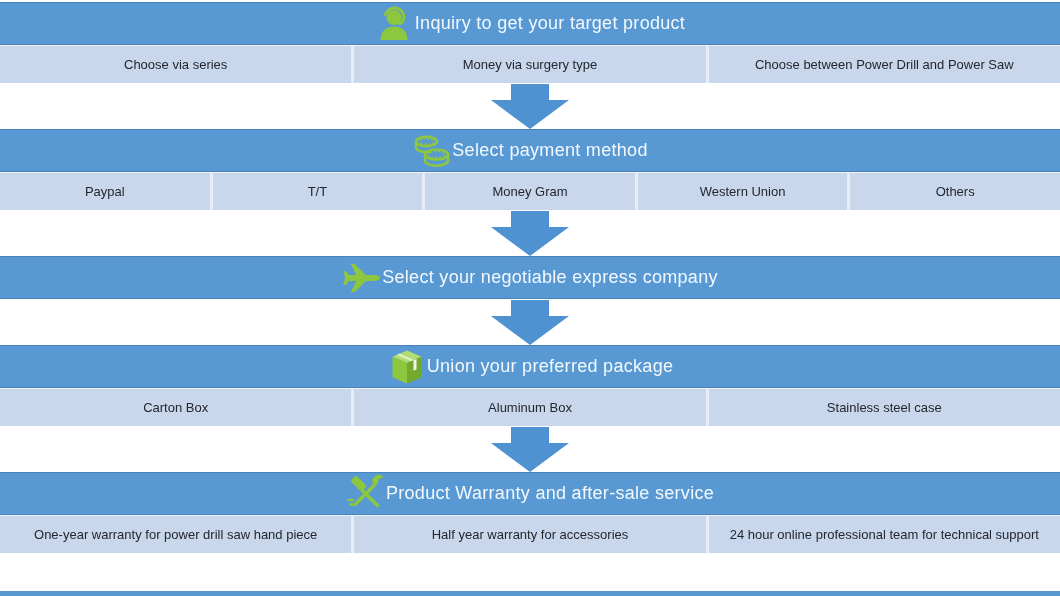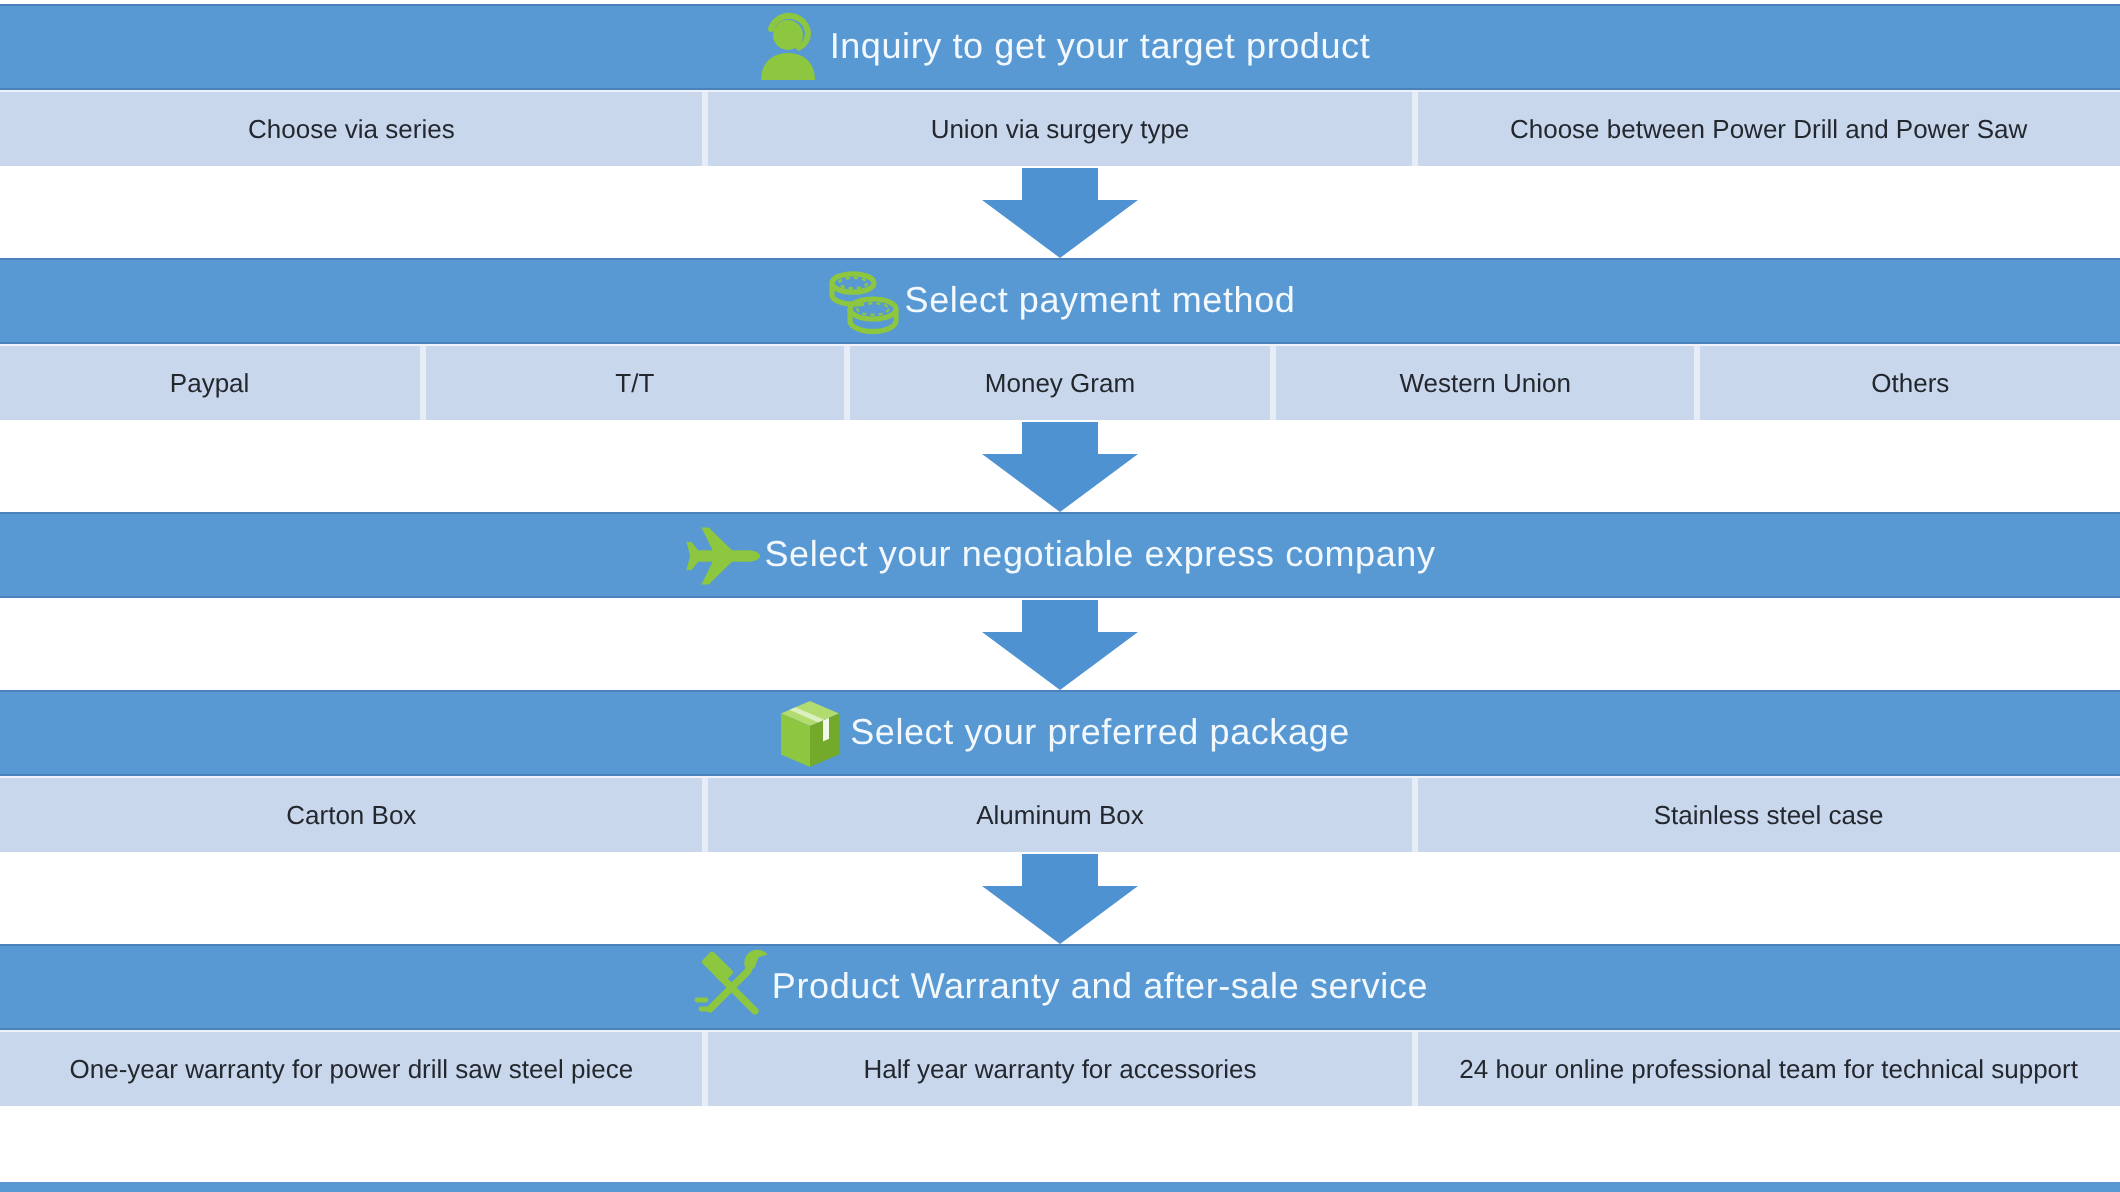--- a/index.html
+++ b/index.html
@@ -50,21 +50,21 @@
         <svg class="icon" viewBox="0 0 40 40">
        <circle cx="19" cy="13.5" r="7.5" fill="#8dc63f"></circle>
        <path d="M5.5 36 C5.5 27 11.5 22.5 19 22.5 C26.5 22.5 32.5 27 32.5 36 Z" fill="#8dc63f"></path>
        <path d="M10.5 10.5 A9.5 9.5 0 0 1 29 12.5 A8 8 0 0 1 24.5 19.8" fill="none" stroke="#8dc63f" stroke-width="3" stroke-linecap="round"></path>
      </svg>
       </span>
       <span class="sec-title">Inquiry to get your target product</span>
     </div>
     <div class="options">
       <div class="cell">Choose via series</div>
-      <div class="cell">Union via surgery type</div>
+      <div class="cell">Money via surgery type</div>
       <div class="cell">Choose between Power Drill and Power Saw</div>
     </div>
     <div class="gap">
       <svg width="78" height="45" viewBox="0 0 78 45">
      <polygon points="20,0 58,0 58,16 78,16 39,45 0,16 20,16" fill="var(--arrow-blue)"></polygon>
    </svg>
     </div>
     <div class="sec-header">
       <span>
         <svg class="icon" viewBox="0 0 40 40" fill="none" stroke="#8dc63f">
@@ -106,21 +106,21 @@
     <div class="sec-header">
       <span>
         <svg class="icon" viewBox="0 0 40 40">
        <polygon points="20,3.5 34.5,9.8 20,16 5.5,9.8" fill="#b2dc70"></polygon>
        <polygon points="5.5,9.8 20,16 20,36.5 5.5,30.2" fill="#8dc63f"></polygon>
        <polygon points="34.5,9.8 20,16 20,36.5 34.5,30.2" fill="#74aa2c"></polygon>
        <polygon points="26.5,13.2 29.5,11.9 29.5,22.4 26.5,23.7" fill="#fff" opacity=".9"></polygon>
        <polygon points="12.7,6.6 27.2,12.9 24.2,14.2 9.7,7.9" fill="#fff" opacity=".55"></polygon>
      </svg>
       </span>
-      <span class="sec-title">Select your preferred package</span>
+      <span class="sec-title">Union your preferred package</span>
     </div>
     <div class="options">
       <div class="cell">Carton Box</div>
       <div class="cell">Aluminum Box</div>
       <div class="cell">Stainless steel case</div>
     </div>
     <div class="gap">
       <svg width="78" height="45" viewBox="0 0 78 45">
      <polygon points="20,0 58,0 58,16 78,16 39,45 0,16 20,16" fill="var(--arrow-blue)"></polygon>
    </svg>
@@ -136,18 +136,18 @@
        <path fill="#8dc63f" d="M28.5 12.5 a6.6 6.6 0 1 1 9.3 -9.3 l-4.7 1.5 -1.5 4.7 z"></path>
        <g stroke="#8dc63f" stroke-width="2.4" stroke-linecap="round">
          <line x1="2.5" y1="26" x2="7" y2="26"></line>
          <line x1="4.5" y1="30.5" x2="8" y2="30.5"></line>
        </g>
      </svg>
       </span>
       <span class="sec-title">Product Warranty and after-sale service</span>
     </div>
     <div class="options">
-      <div class="cell">One-year warranty for power drill saw steel piece</div>
+      <div class="cell">One-year warranty for power drill saw hand piece</div>
       <div class="cell">Half year warranty for accessories</div>
       <div class="cell">24 hour online professional team for technical support</div>
     </div>
     <div class="bottom-strip"></div>
   </div>
 
 </body></html>

